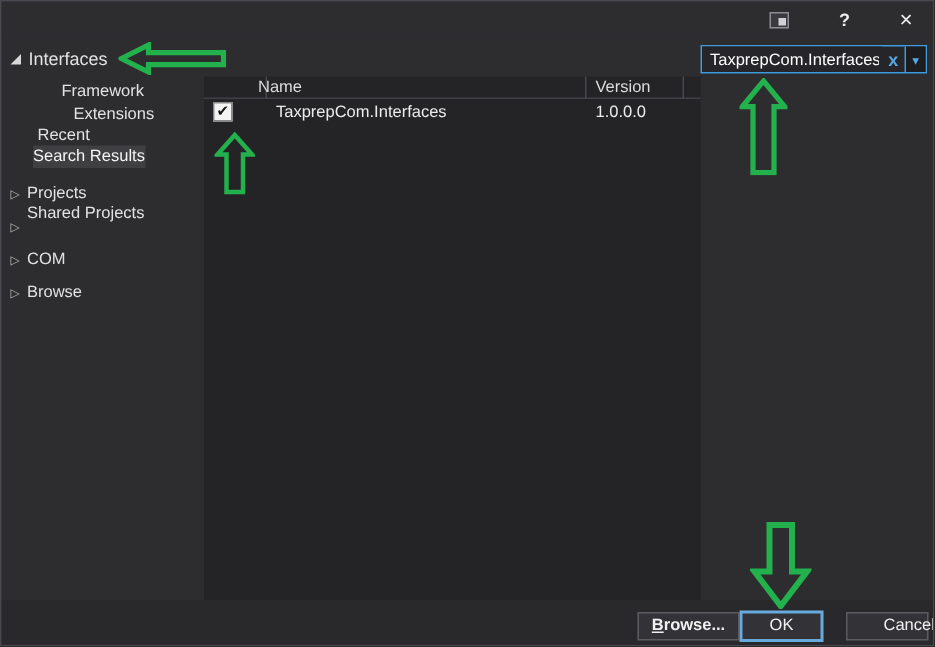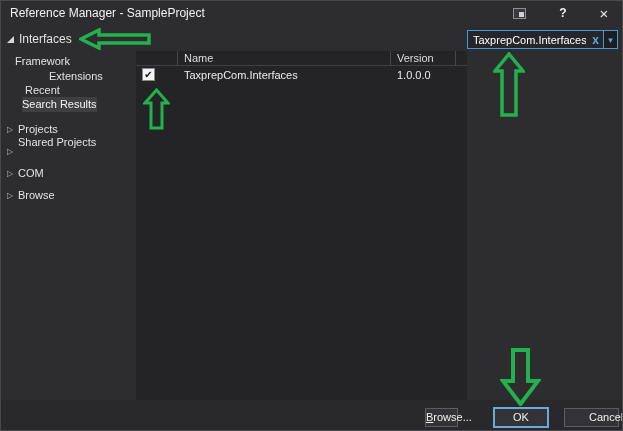--- a/index.html
+++ b/index.html
@@ -27,60 +27,59 @@
   .search-wrap { left:466px; top:29px; width:151px; height:19px; border:1px solid #3f9bdc; display:flex; background:#26262a; }
   .search-input { flex:1; min-width:0; background:#26262a; border:none; outline:none; color:#ffffff; font-family:"Liberation Sans", sans-serif; font-size:11px; padding:0 2px 0 5px; }
   .search-clear { width:15px; display:flex; align-items:center; justify-content:center; color:#57a7e2; font-weight:bold; font-size:12px; cursor:default; }
   .search-drop { width:14px; border-left:1px solid #3f9bdc; background:#1d1d20; display:flex; align-items:center; justify-content:center; color:#57a7e2; font-size:9px; cursor:default; }
 
   
   .tree-item { white-space:nowrap; color:#e2e2e2; cursor:default; height:15px; line-height:15px; }
   .expander-solid { left:6px; top:35px; width:0; height:0; border-left:7px solid transparent; border-bottom:7px solid #d8d8d8; }
   .tri-hollow { position:absolute; left:6px; color:#b8b8b8; font-size:8px; line-height:15px; }
   .lbl-assemblies   { left:18px; top:31px; font-size:12px; }
-  .lbl-framework    { left:14px; top:53px; }
+  .lbl-framework    { left:40px; top:53px; }
   .lbl-extensions   { left:24px; top:68px;margin-left:24px; }
   .lbl-recent       { left:24px; top:82px;text-align:right; }
   .lbl-searchresults{ left:21px; top:96px; background:#3f3f42; color:#f4f4f4; padding:0 0; }
   .lbl-projects     { left:17px; top:121px; }
   .lbl-shared       { left:17px; top:134px; }
   .lbl-com          { left:17px; top:165px; }
   .lbl-browse       { left:17px; top:187px; }
   .tri-projects { top:121px; } .tri-shared { top:143px; } .tri-com { top:165px; } .tri-browse { top:187px; }
 
   
   .list-panel { left:135px; top:50px; width:331px; height:349px; background:#242427; }
   .list-header { position:absolute; left:0; top:0; width:100%; height:15px; border-bottom:1px solid #3f3f46; color:#dcdcdc; }
   .hdr-sep { position:absolute; top:0; width:1px; height:15px; background:#47474d; }
-  .hdr-name { position:absolute; left:48px; top:1px; }
+  .hdr-name { position:absolute; left:36px; top:1px; }
   .hdr-version { position:absolute; left:261px; top:1px; }
   .list-row { position:absolute; left:0; top:16px; width:100%; height:16px; color:#ececec; cursor:default; }
   .row-check { position:absolute; left:6px; top:1px; width:13px; height:13px; background:#f4f4f4; border:1px solid #8a8a8a; display:flex; align-items:center; justify-content:center; color:#151515; font-size:10px; line-height:10px; }
   .row-name { position:absolute; left:48px; top:2px; }
   .row-version { position:absolute; left:261px; top:2px; }
 
   
   .bottom-bar { left:0; top:399px; width:100%; height:32px; background:#29292c; }
   .btn { position:absolute; top:8px; height:19px; background:#333337; border:1px solid #5b5b61; color:#f0f0f0; font-family:"Liberation Sans", sans-serif; font-size:11px; text-align:center; line-height:17px; cursor:default; }
-  .btn-browse { left:424px; width:33px; }
+  .btn-browse { left:424px; width:68px;font-weight:bold; }
   .btn-ok { left:492px; top:7px; width:56px; height:21px; border:2px solid #69aadd; line-height:17px; }
   .btn-cancel { left:563px; width:55px;padding-left:24px; }
   .accel { text-decoration:underline; }
 
   
   .arrow { pointer-events:none; }
   .arrow svg { display:block; }
 </style>
 </head>
 <body>
 
 <div class="dialog">
 
   <div class="abs titlebar">
-    <div class="abs title-text">Reference Manager - SampleProject</div>
     <div class="abs tb-btn feedback-btn">
       <span class="fb-glyph"></span>
     </div>
     <div class="abs tb-btn help-btn">
       <span>?</span>
     </div>
     <div class="abs tb-btn close-btn">
       <span>×</span>
     </div>
   </div>

